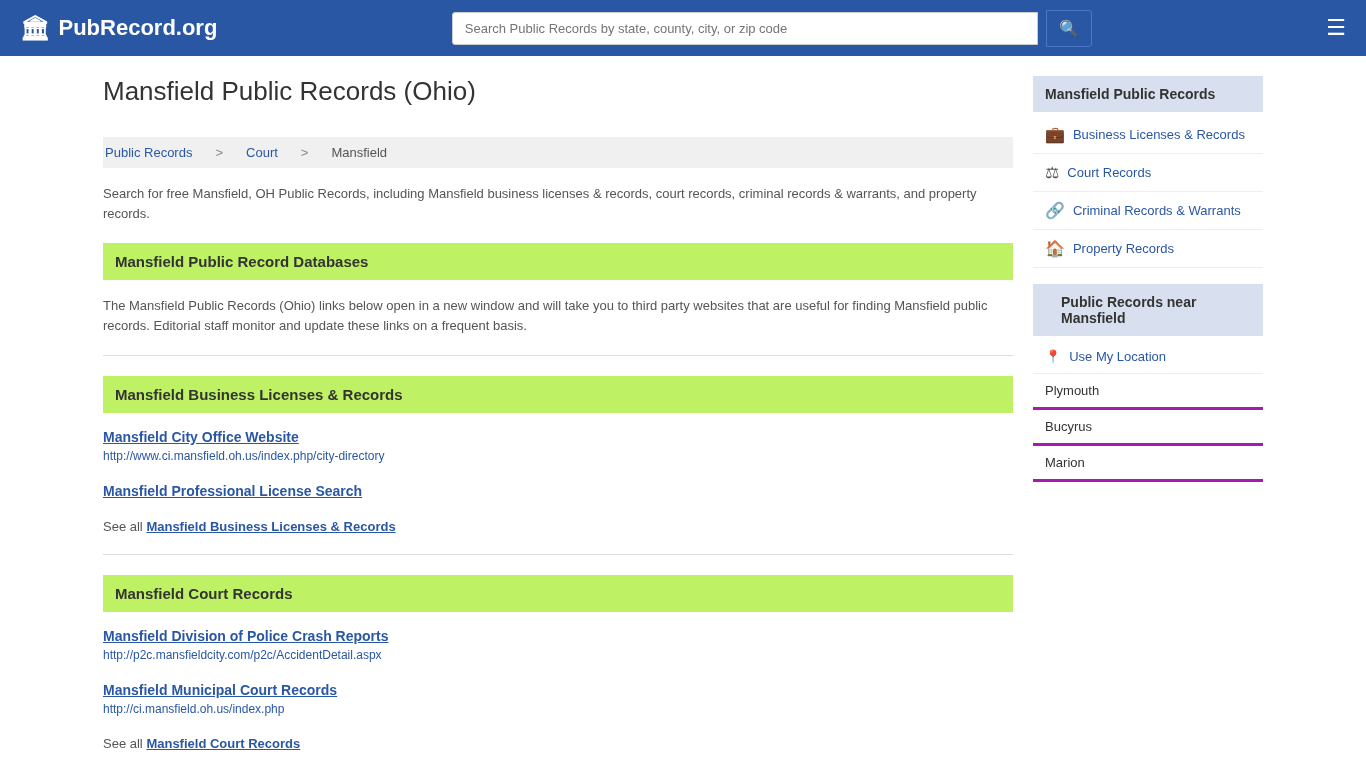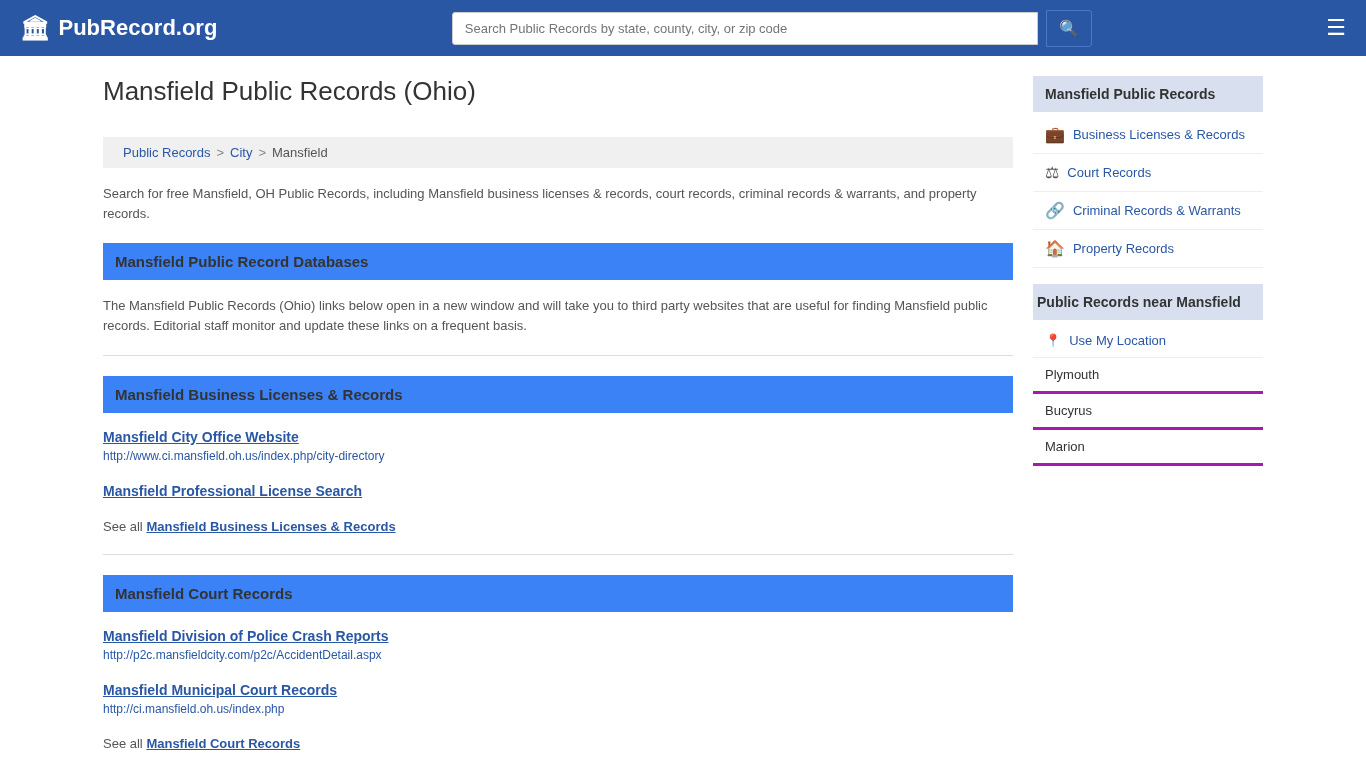--- a/index.html
+++ b/index.html
@@ -79,44 +79,44 @@
     #page-title {
       font-size: 26px;
       font-weight: normal;
       color: #333;
       margin-bottom: 30px;
     }
 
     
     #breadcrumb {
       background: #f0f0f0;
-      padding: 8px 20px;
+      padding: 8px 2px;
       font-size: 13px;
       color: #555;
       margin-bottom: 16px;
       display: flex;
-      gap: 6px;
+      gap: 23px;
     }
     #breadcrumb a {
       color: #2a57a4;
       text-decoration: none;
     }
     .breadcrumb-sep { color: #888; }
 
     
     #description {
       font-size: 13px;
       color: #555;
       line-height: 1.5;
       margin-bottom: 20px;
     }
 
     
     .section-header {
-      background: #3b82f6;
+      background: #bef264;
       padding: 10px 12px;
       font-size: 15px;
       font-weight: bold;
       color: #333;
       margin-bottom: 16px;
       margin-top: 10px;
     }
 
     
     .record-link-group {
@@ -169,21 +169,21 @@
       text-decoration: none;
       cursor: pointer;
       border-bottom: 1px solid #eee;
     }
     .sidebar-icon {
       font-size: 16px;
       color: #555;
     }
     .sidebar-nearby-section {
       background: #d8e0f0;
-      padding: 10px 4px;
+      padding: 10px 28px;
       font-size: 14px;
       font-weight: bold;
       color: #333;
       margin-top: 16px;
       margin-bottom: 4px;
     }
     .nearby-location-btn {
       display: flex;
       align-items: center;
       gap: 8px;
@@ -230,21 +230,21 @@
 
 <div id="main-container">
 
   <div id="content-area">
 
     <h1 id="page-title">Mansfield Public Records (Ohio)</h1>
 
     <div id="breadcrumb">
       <a>Public Records</a>
       <span class="breadcrumb-sep">&gt;</span>
-      <a>City</a>
+      <a>Court</a>
       <span class="breadcrumb-sep">&gt;</span>
       <span>Mansfield</span>
     </div>
 
     <p id="description">Search for free Mansfield, OH Public Records, including Mansfield business licenses &amp; records, court records, criminal records &amp; warrants, and property records.</p>
 
     <div class="section-header">Mansfield Public Record Databases</div>
     <p id="databases-description" style="font-size:13px;color:#555;line-height:1.5;margin-bottom:20px;">The Mansfield Public Records (Ohio) links below open in a new window and will take you to third party websites that are useful for finding Mansfield public records. Editorial staff monitor and update these links on a frequent basis.</p>
 
     <hr class="section-divider">

